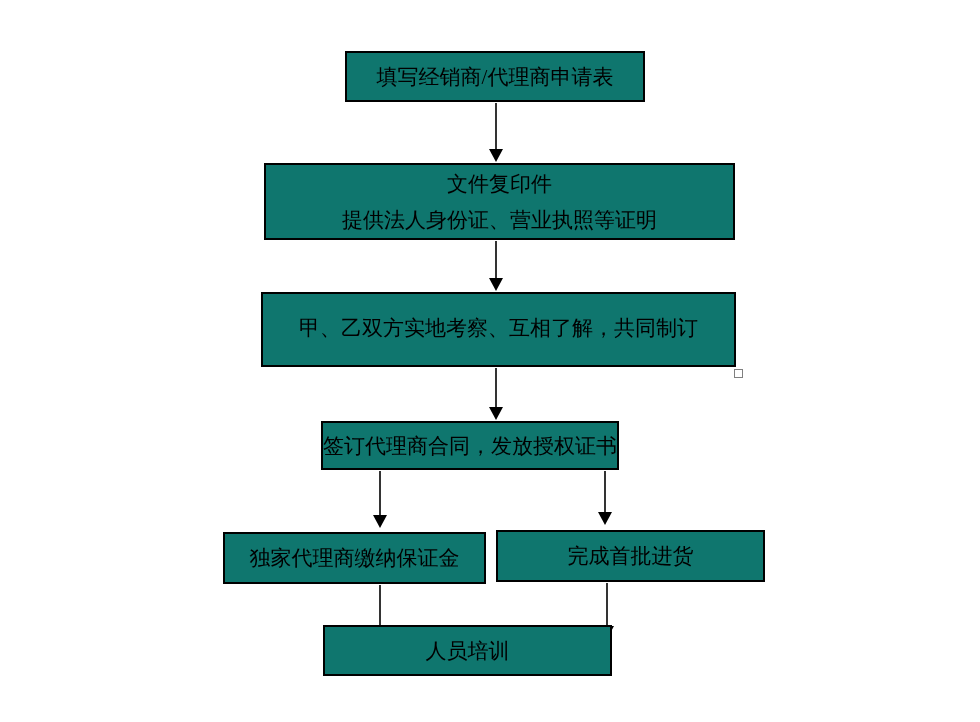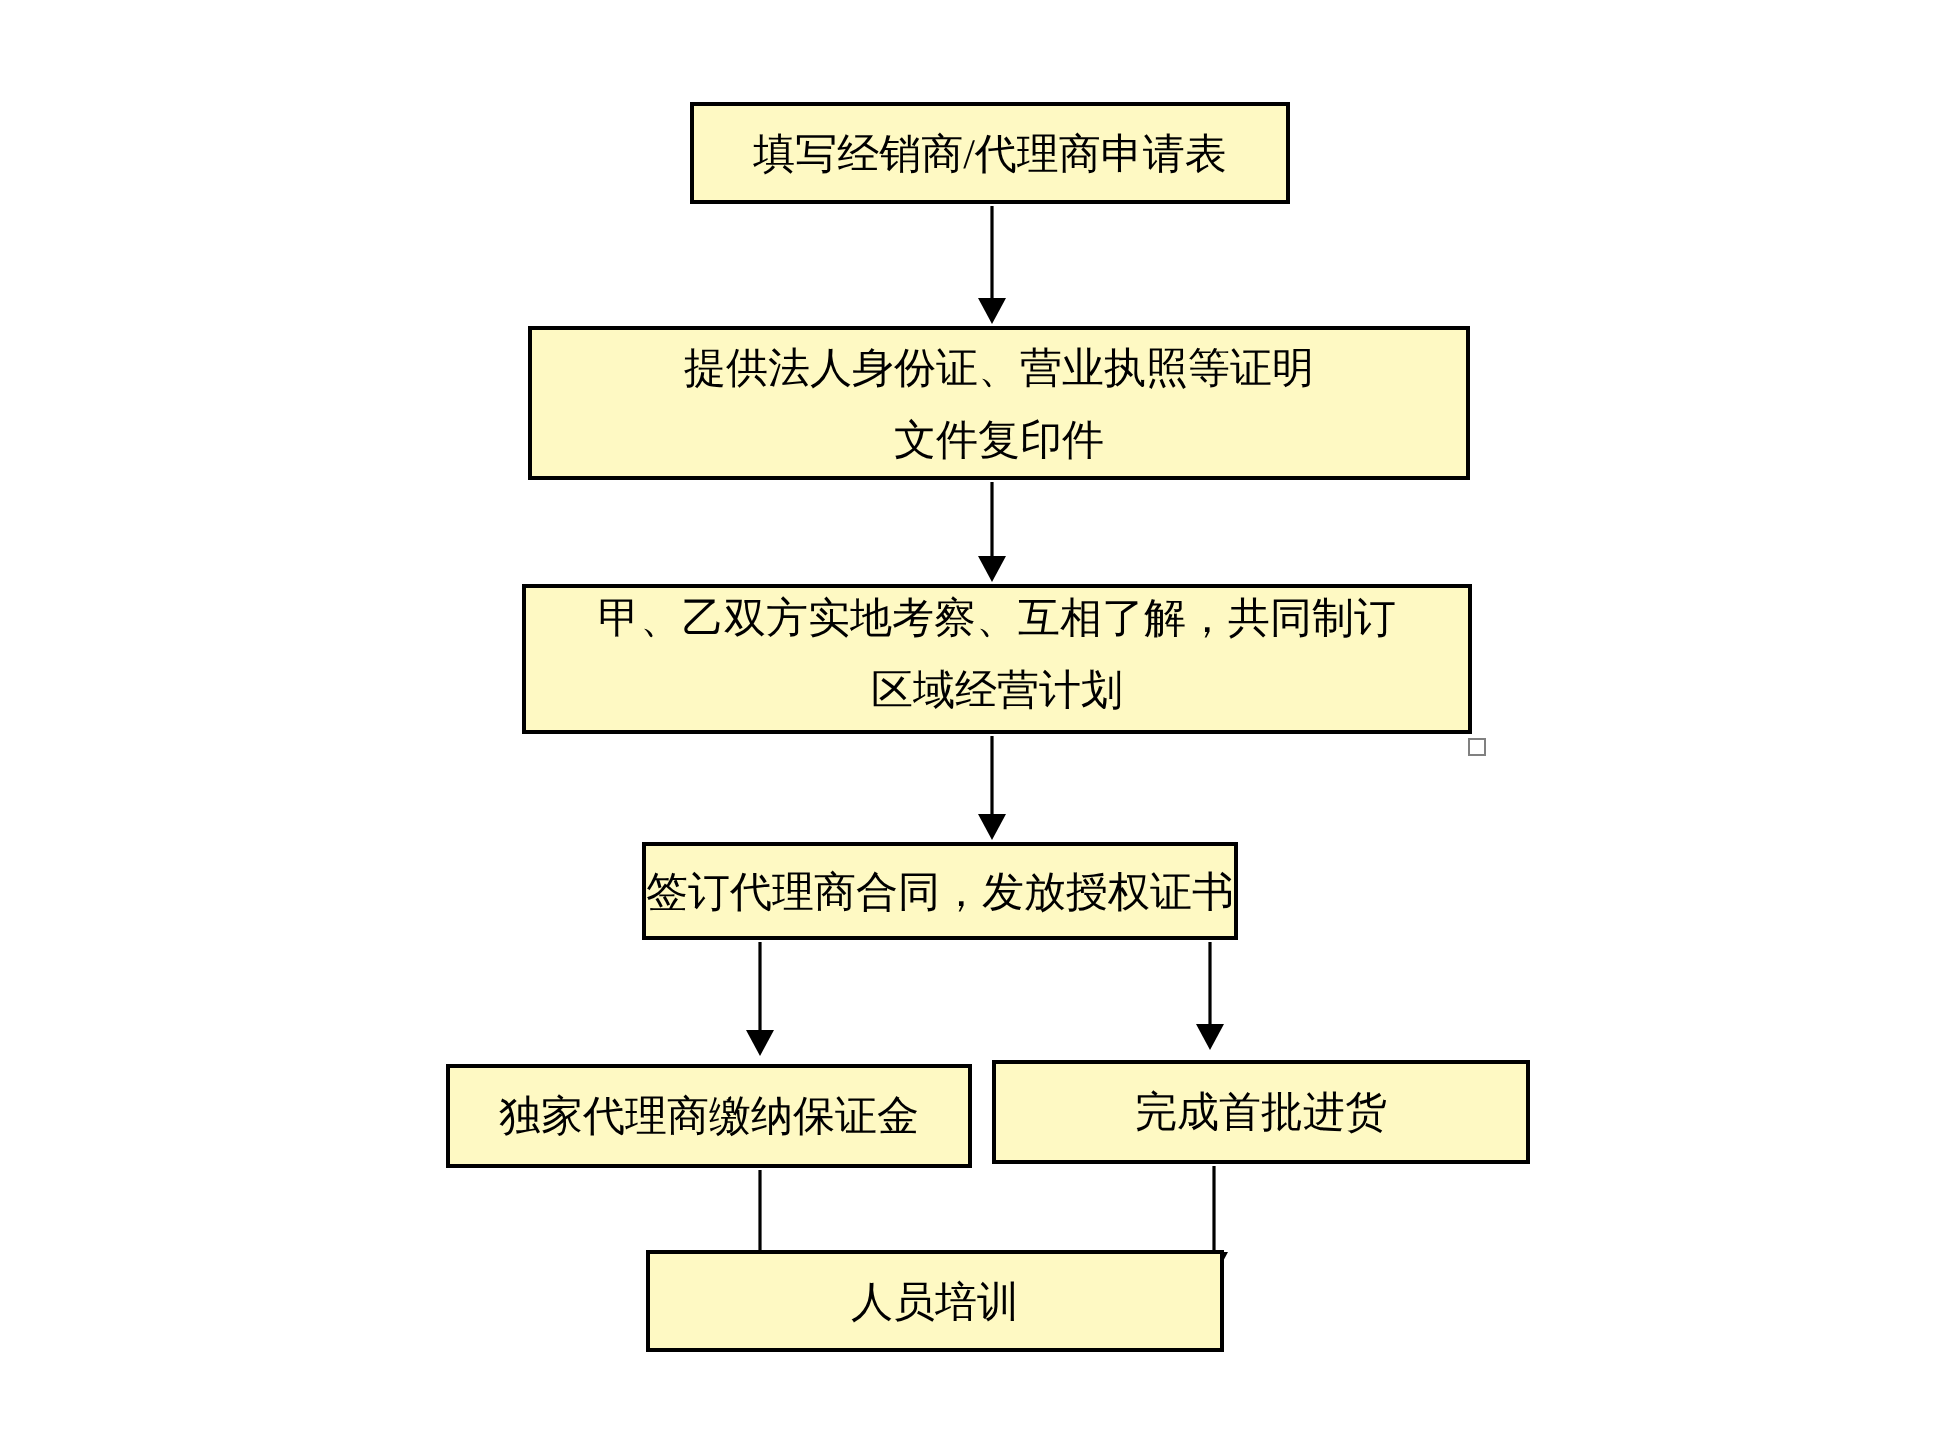--- a/index.html
+++ b/index.html
@@ -12,21 +12,21 @@
     width: 980px;
     height: 722px;
     overflow: hidden;
     font-family: "Liberation Serif", "DejaVu Serif", serif;
     color: #000000;
   }
   .flow-node {
     position: absolute;
     box-sizing: border-box;
     border: 2px solid #000000;
-    background: #fef9c3;
+    background: #0f766e;
     display: flex;
     flex-direction: column;
     align-items: center;
     justify-content: center;
     text-align: center;
     font-size: 21px;
     line-height: 36px;
     white-space: nowrap;
   }
   .flow-node span { display: block; }
@@ -95,27 +95,26 @@
     <line x1="607" y1="583" x2="607" y2="627" stroke-width="1.6" stroke="#000000"></line>
     <polygon points="600,626 614,626 607,639" fill="#000000"></polygon>
   </g>
 </svg>
 
 <div class="flow-node" id="node-application-form">
   <span>填写经销商/代理商申请表</span>
 </div>
 
 <div class="flow-node" id="node-documents">
+  <span>文件复印件</span>
   <span>提供法人身份证、营业执照等证明</span>
-  <span>文件复印件</span>
 </div>
 
 <div class="flow-node" id="node-inspection">
   <span>甲、乙双方实地考察、互相了解，共同制订</span>
-  <span>区域经营计划</span>
 </div>
 
 <div class="flow-node" id="node-contract">
   <span>签订代理商合同，发放授权证书</span>
 </div>
 
 <div class="flow-node" id="node-deposit">
   <span>独家代理商缴纳保证金</span>
 </div>
 

